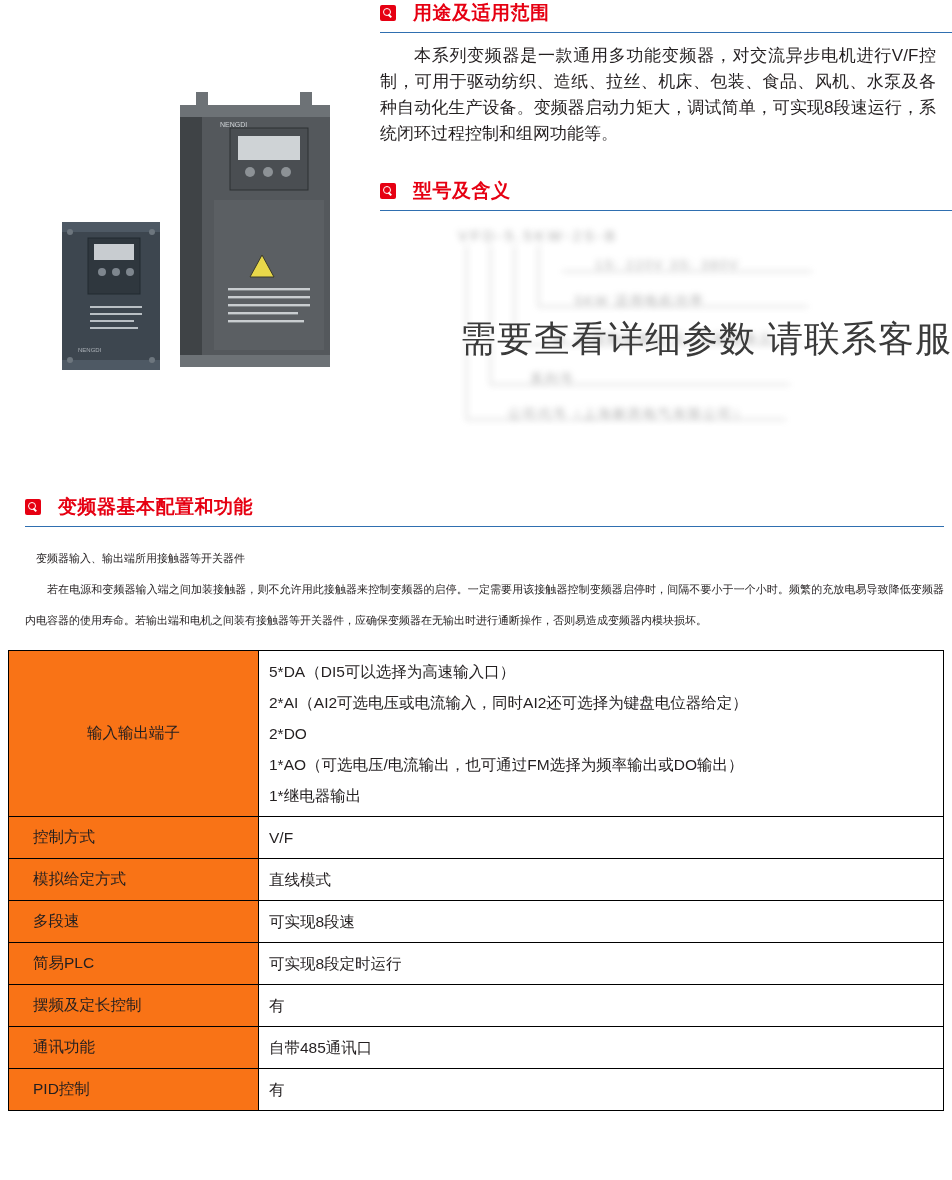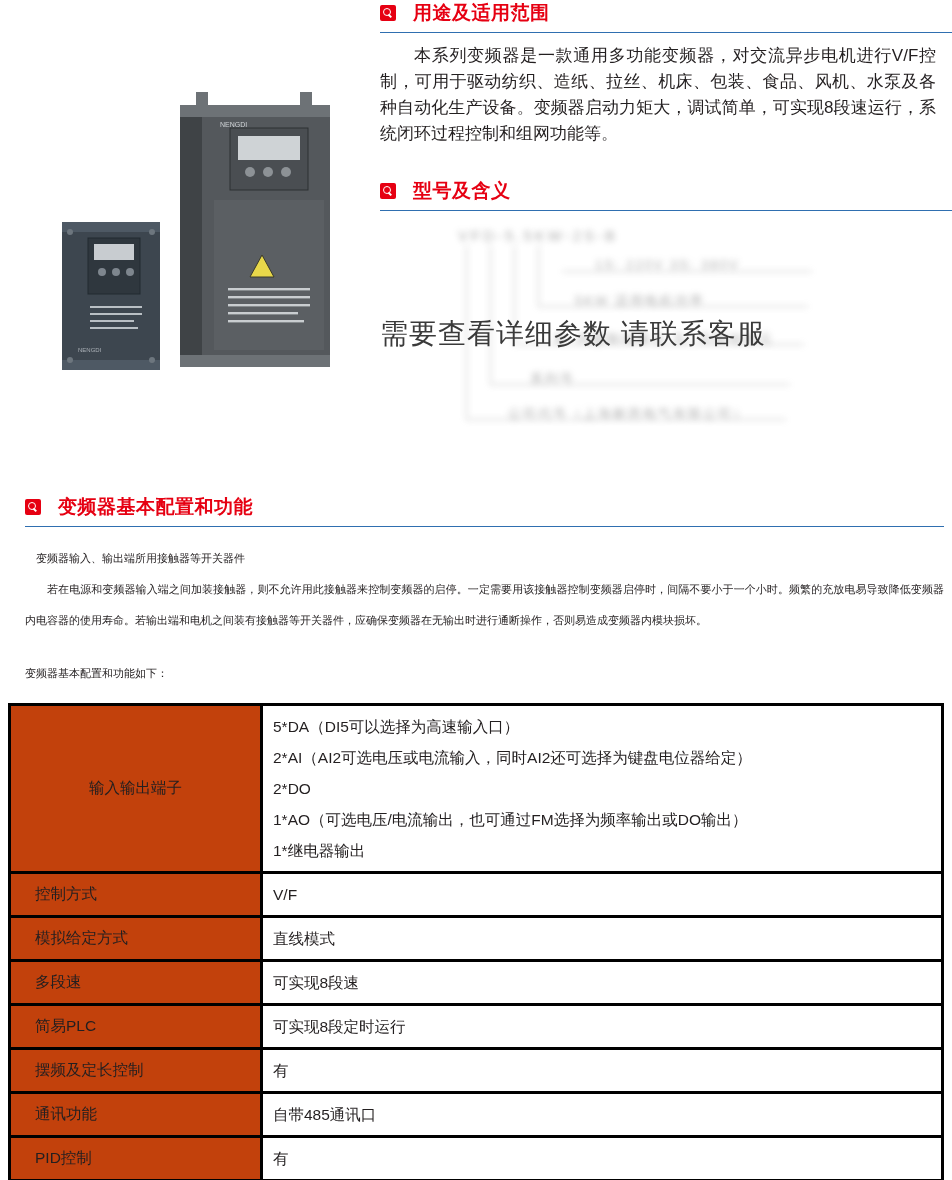--- a/index.html
+++ b/index.html
@@ -121,22 +121,22 @@
     font-size: 13px;
     color: #6a6a6a;
     letter-spacing: 2px;
     white-space: nowrap;
   }
   .overlay-note {
     position: absolute;
     left: 0;
     right: 0;
     top: 96px;
-    text-align: left;
-    font-size: 28px;
+    text-align: right;
+    font-size: 36px;
     color: #3a3a3a;
     letter-spacing: 1px;
   }
 
   
   .mid {
     padding: 0 8px 0 25px;
     margin-top: 14px;
   }
   .mid .sec-head {
@@ -153,27 +153,27 @@
   }
 
   
   table.spec {
     border-collapse: collapse;
     width: 936px;
     margin: 14px 0 0 8px;
     font-size: 15.5px;
   }
   table.spec td {
-    border: 3px solid #000000;
+    border: 1px solid #000000;
     padding: 5px 10px;
     vertical-align: middle;
   }
   table.spec td.k {
     width: 215px;
-    background: #c2410c;
+    background: #f97316;
     text-align: left;
     padding-left: 24px;
   }
   table.spec td.k.center {
     text-align: center;
     padding-left: 10px;
   }
   table.spec td.v {
     background: #ffffff;
     line-height: 31px;
@@ -282,21 +282,20 @@
 
   <div class="sec-head">
     <span class="sec-icon"></span>
     <span class="sec-title">变频器基本配置和功能</span>
   </div>
   <div class="sec-rule"></div>
 
   <div class="mid-body">
     <p style="text-indent:1em;">变频器输入、输出端所用接触器等开关器件</p>
     <p class="indent">若在电源和变频器输入端之间加装接触器，则不允许用此接触器来控制变频器的启停。一定需要用该接触器控制变频器启停时，间隔不要小于一个小时。频繁的充放电易导致降低变频器内电容器的使用寿命。若输出端和电机之间装有接触器等开关器件，应确保变频器在无输出时进行通断操作，否则易造成变频器内模块损坏。</p>
-    <p style="margin-top:22px;">变频器基本配置和功能如下：</p>
   </div>
 </div>
 
 <table class="spec">
   <tbody>
     <tr>
       <td class="k center">输入输出端子</td>
       <td class="v v-multi">
         <div>5*DA（DI5可以选择为高速输入口）</div>
         <div>2*AI（AI2可选电压或电流输入，同时AI2还可选择为键盘电位器给定）</div>

